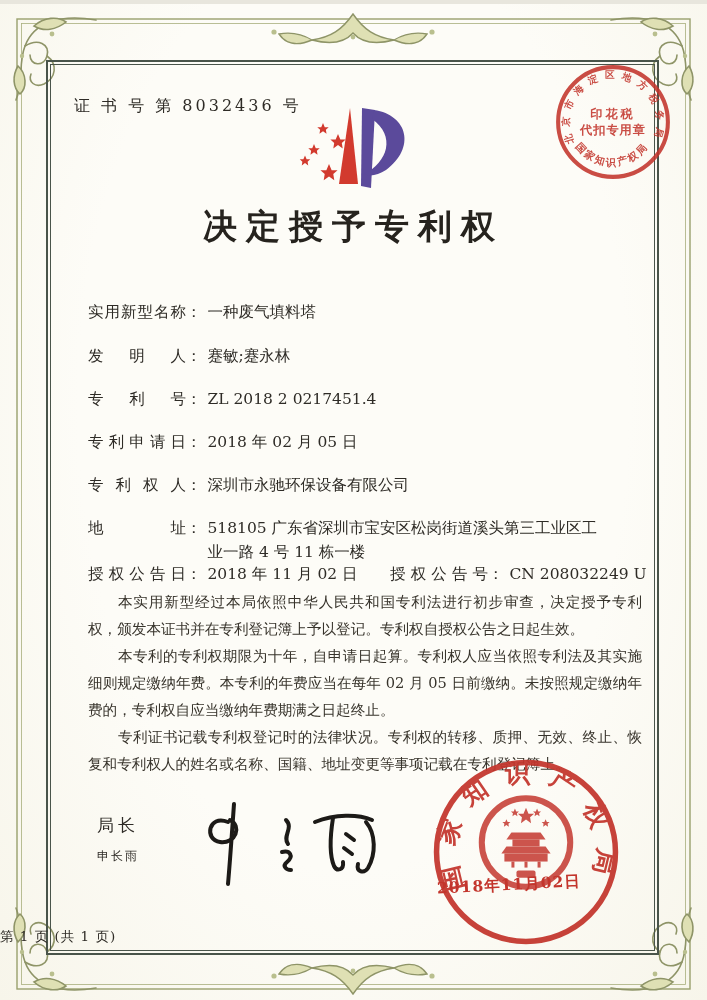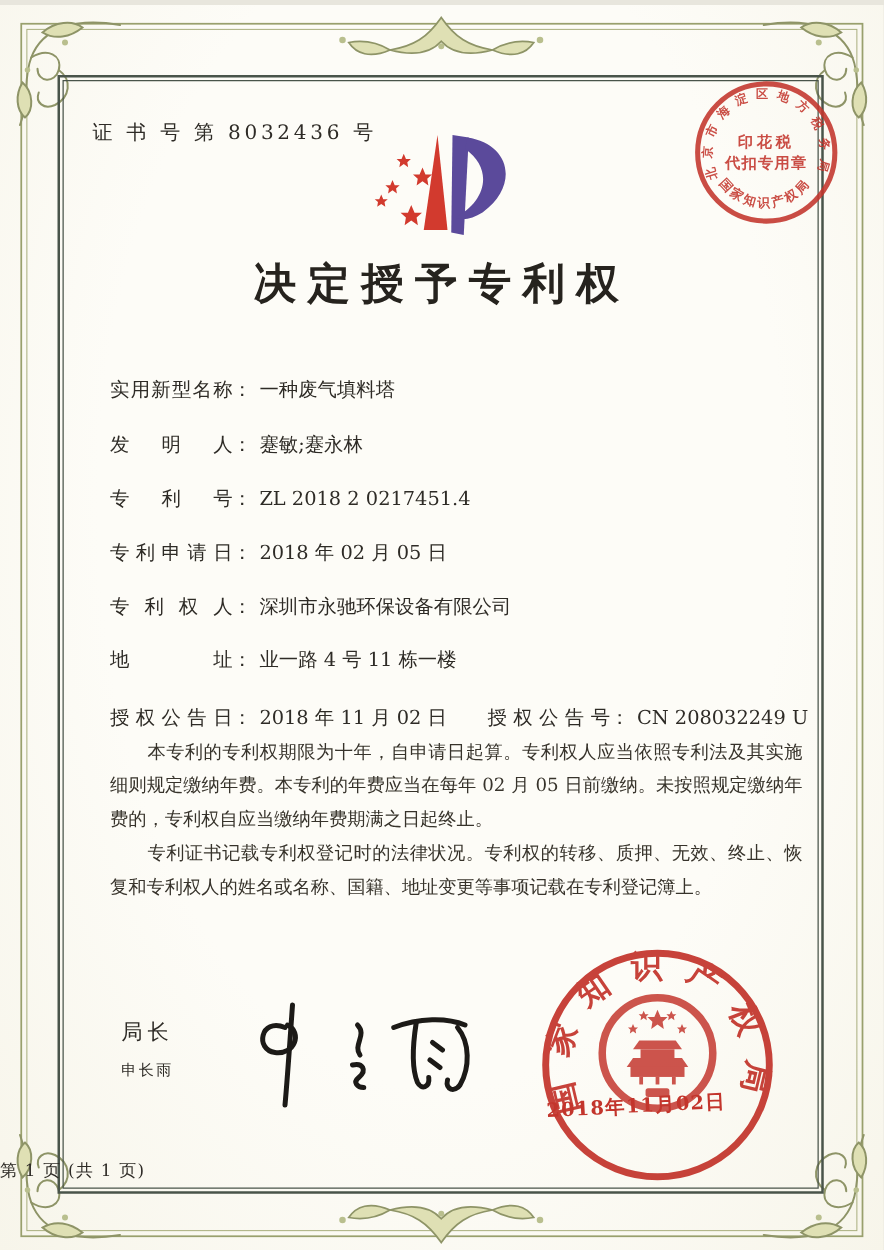--- a/index.html
+++ b/index.html
@@ -102,30 +102,31 @@
   <div class="frow" style="top:383px">
     <span class="flabel">专利号</span><span class="fsep">：</span><span class="fvalue">ZL 2018 2 0217451.4</span>
   </div>
   <div class="frow" style="top:426px">
     <span class="flabel">专利申请日</span><span class="fsep">：</span><span class="fvalue">2018 年 02 月 05 日</span>
   </div>
   <div class="frow" style="top:469px">
     <span class="flabel">专利权人</span><span class="fsep">：</span><span class="fvalue">深圳市永驰环保设备有限公司</span>
   </div>
   <div class="frow" style="top:512px">
-    <span class="flabel">地址</span><span class="fsep">：</span><span class="addr-lines"><span style="display:block">业一路 4 号 11 栋一楼</span></span>
+    <span class="flabel">地址</span><span class="fsep">：</span><span class="addr-lines"><span style="display:block">518105 广东省深圳市宝安区松岗街道溪头第三工业区工</span><span style="display:block">业一路 4 号 11 栋一楼</span></span>
   </div>
   <div class="frow" style="top:558px">
     <span class="flabel">授权公告日</span><span class="fsep">：</span><span class="fvalue">2018 年 11 月 02 日</span>
     <span class="pair2">
       <span class="flabel">授权公告号</span><span class="fsep">：</span><span class="fvalue">CN 208032249 U</span>
     </span>
   </div>
 
   <div class="paras">
+    <p>本实用新型经过本局依照中华人民共和国专利法进行初步审查，决定授予专利权，颁发本证书并在专利登记簿上予以登记。专利权自授权公告之日起生效。</p>
     <p>本专利的专利权期限为十年，自申请日起算。专利权人应当依照专利法及其实施细则规定缴纳年费。本专利的年费应当在每年 02 月 05 日前缴纳。未按照规定缴纳年费的，专利权自应当缴纳年费期满之日起终止。</p>
     <p>专利证书记载专利权登记时的法律状况。专利权的转移、质押、无效、终止、恢复和专利权人的姓名或名称、国籍、地址变更等事项记载在专利登记簿上。</p>
   </div>
 
   <div class="sig-title">局长</div>
   <div class="sig-name">申长雨</div>
   <svg class="sig-svg" width="200" height="100" viewBox="0 0 200 100" aria-hidden="true">
     <g fill="none" stroke="#1c1a17" stroke-width="4" stroke-linecap="round">
       <path d="M 38 30 C 18 22, 14 48, 30 50 C 46 52, 52 34, 40 28"></path>
       <path d="M 44 12 C 42 40, 40 70, 38 92"></path>

